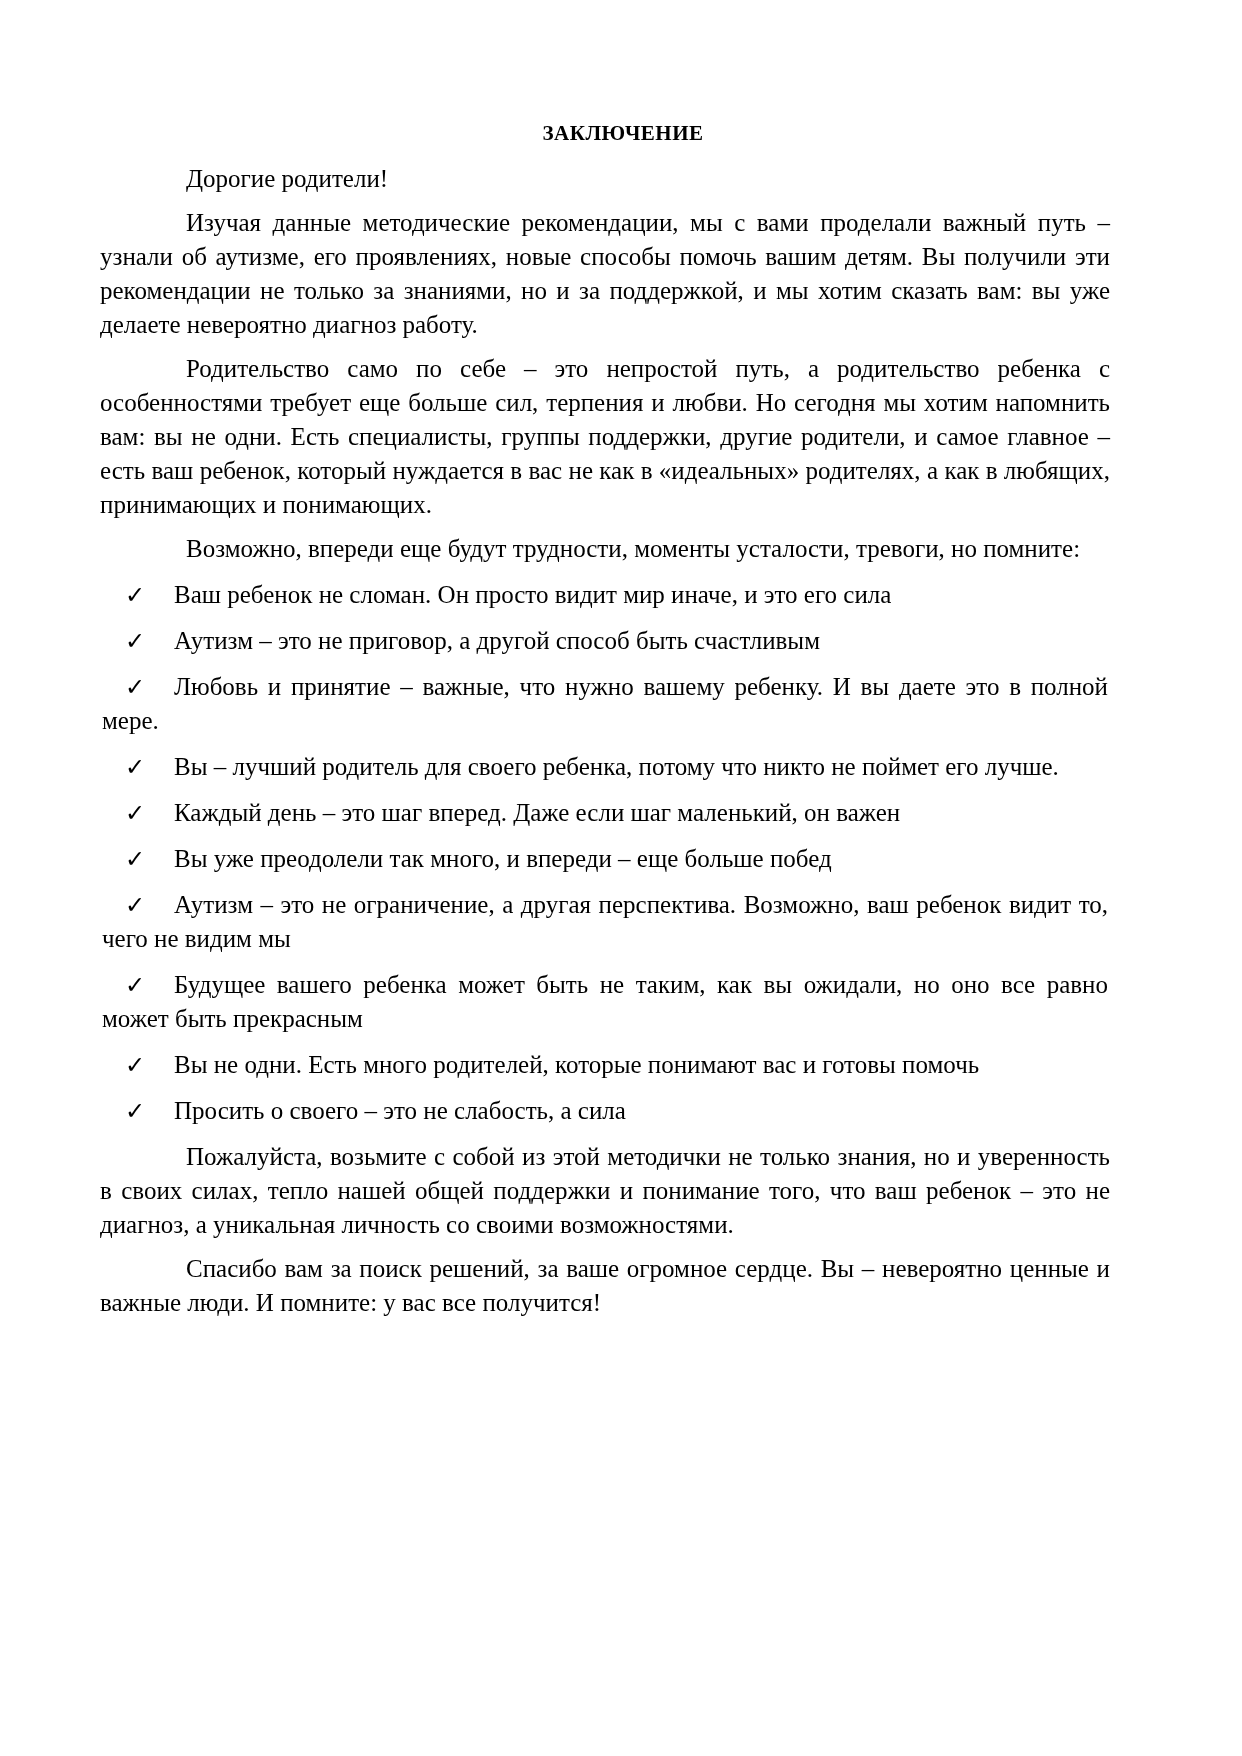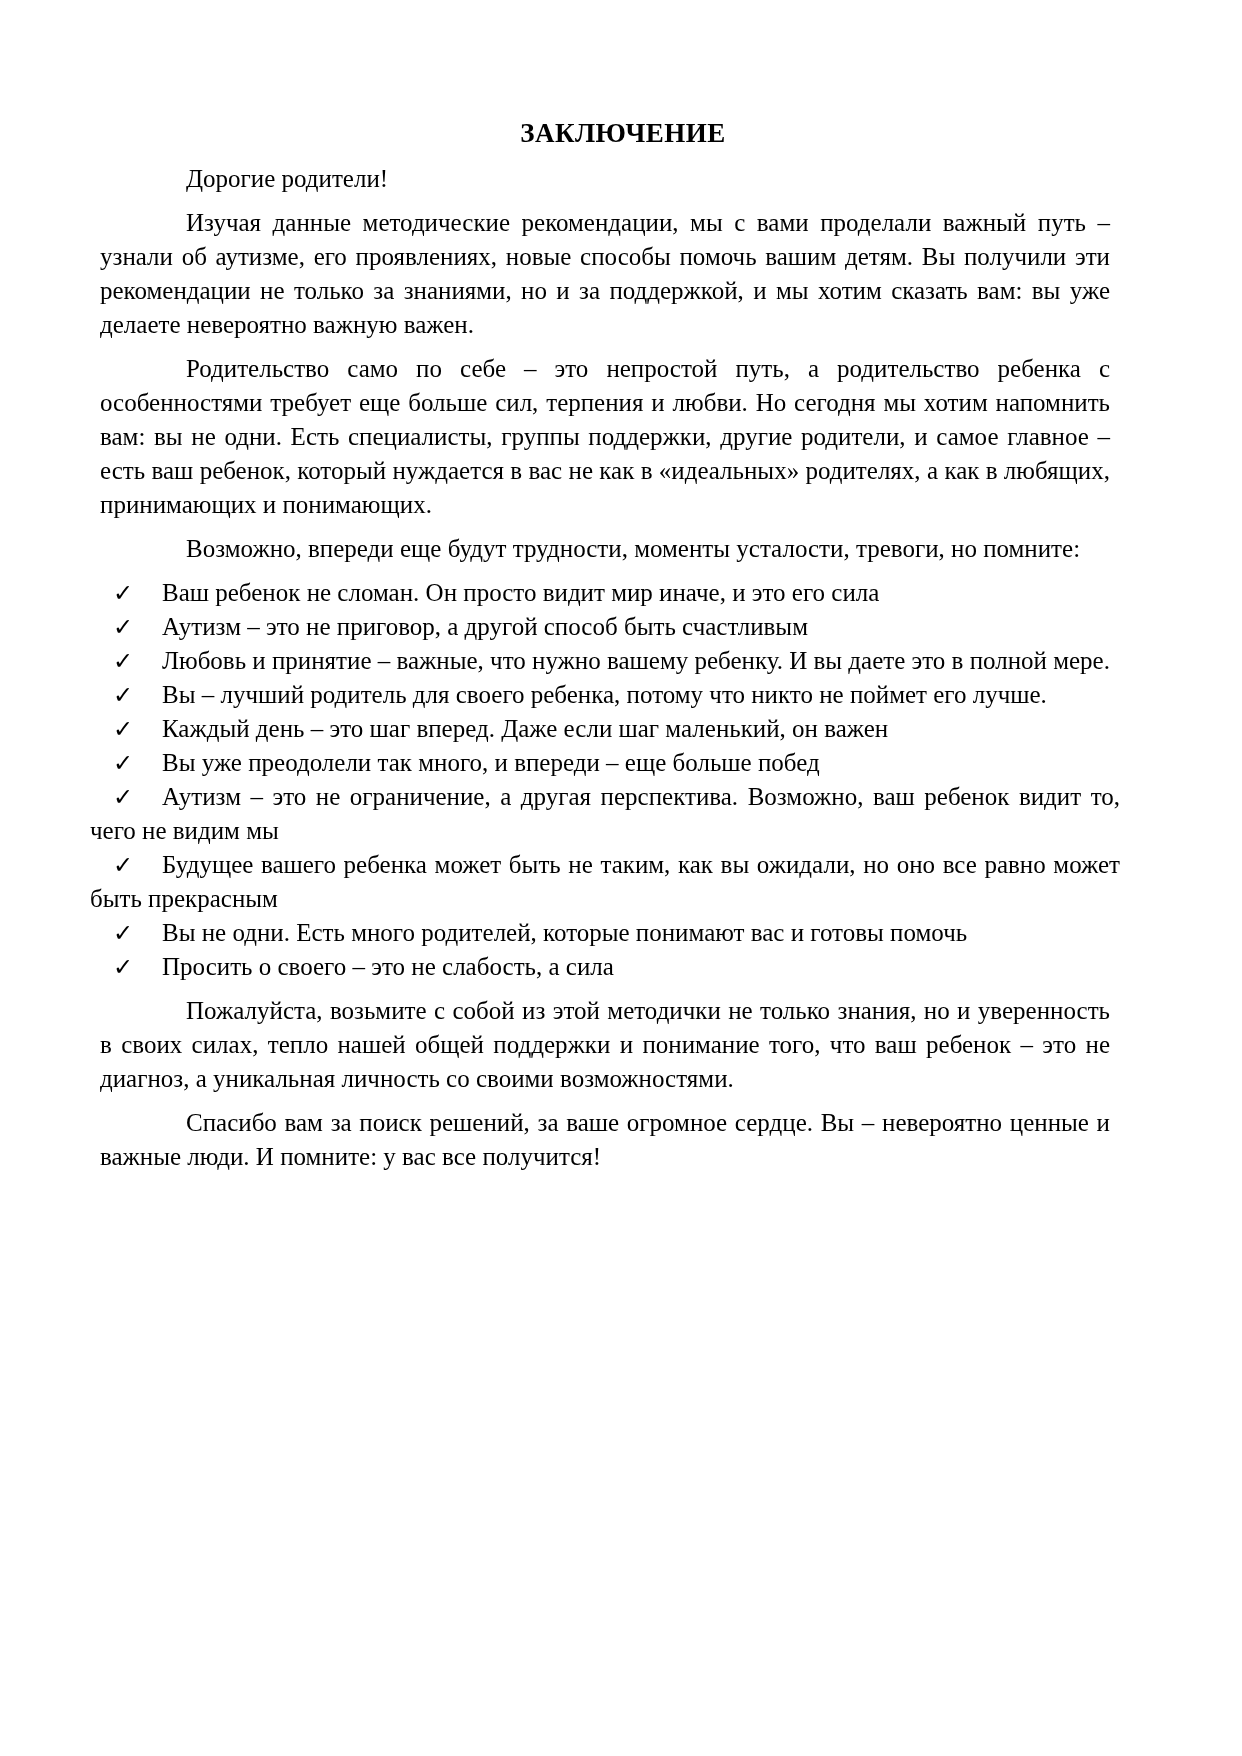--- a/index.html
+++ b/index.html
@@ -16,35 +16,35 @@
     line-height: 34px;
     color: #000000;
   }
   .page {
     box-sizing: border-box;
     width: 1242px;
     height: 1756px;
     padding: 115px 122px 0 90px;
   }
   .title {
-    font-size: 27px;
+    font-size: 21px;
     font-weight: bold;
     line-height: 37px;
     margin: 0;
     text-align: center;
     text-indent: 36px;
     letter-spacing: 0.5px;
   }
   .para {
     margin: 10px;
     text-align: justify;
     text-indent: 86px;
   }
   .check-item {
-    margin: 0;
+    margin: 12px;
     text-align: justify;
     text-indent: 0;
   }
   .check {
     display: inline-block;
     margin-left: 23px;
     width: 49px;
     font-family: "DejaVu Sans", sans-serif;
     font-size: 24px;
     vertical-align: baseline;
@@ -55,21 +55,21 @@
 </style>
 </head>
 <body>
 
 <div class="page">
 
   <h1 class="title">ЗАКЛЮЧЕНИЕ</h1>
 
   <p class="para">Дорогие родители!</p>
 
-  <p class="para">Изучая данные методические рекомендации, мы с вами проделали важный путь – узнали об аутизме, его проявлениях, новые способы помочь вашим детям. Вы получили эти рекомендации не только за знаниями, но и за поддержкой, и мы хотим сказать вам: вы уже делаете невероятно важную важен.</p>
+  <p class="para">Изучая данные методические рекомендации, мы с вами проделали важный путь – узнали об аутизме, его проявлениях, новые способы помочь вашим детям. Вы получили эти рекомендации не только за знаниями, но и за поддержкой, и мы хотим сказать вам: вы уже делаете невероятно диагноз работу.</p>
   <p class="para">Родительство само по себе – это непростой путь, а родительство ребенка с особенностями требует еще больше сил, терпения и любви. Но сегодня мы хотим напомнить вам: вы не одни. Есть специалисты, группы поддержки, другие родители, и самое главное – есть ваш ребенок, который нуждается в вас не как в «идеальных» родителях, а как в любящих, принимающих и понимающих.</p>
   <p class="para">Возможно, впереди еще будут трудности, моменты усталости, тревоги, но помните:</p>
 
   <div class="check-item">
     <span class="check">✓</span><span class="check-text">Ваш ребенок не сломан. Он просто видит мир иначе, и это его сила</span>
   </div>
   <div class="check-item">
     <span class="check">✓</span><span class="check-text">Аутизм – это не приговор, а другой способ быть счастливым</span>
   </div>
   <div class="check-item">

